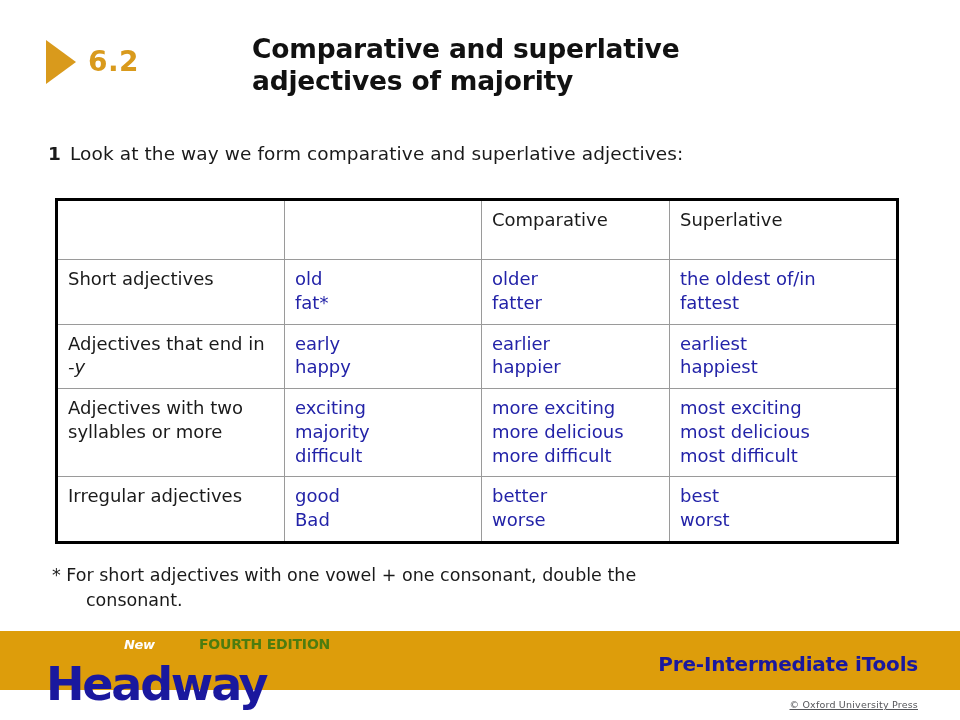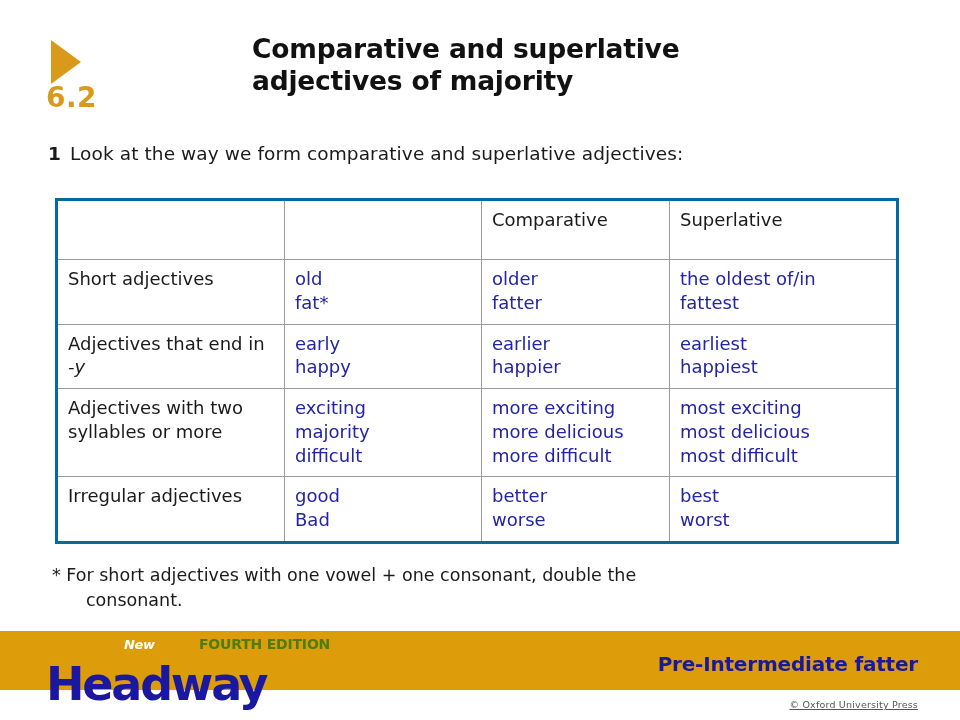--- a/index.html
+++ b/index.html
@@ -21,21 +21,20 @@
     top: 0; left: 0;
     width: 960px;
     height: 118px;
   }
   .unit-marker {
     position: absolute;
     left: 46px;
     top: 40px;
     display: flex;
     align-items: center;
-    flex-direction: column;
   }
   .triangle {
     width: 0;
     height: 0;
     border-top: 22px solid transparent;
     border-bottom: 22px solid transparent;
     border-left: 30px solid #D99A1C;
     margin-right: 12px;
   }
   .unit-number {
@@ -76,21 +75,21 @@
   .table-wrap {
     position: absolute;
     left: 55px;
     top: 198px;
     width: 841px;
   }
   table.grammar {
     border-collapse: collapse;
     width: 841px;
     table-layout: fixed;
-    border: 3px solid #0369a1;
+    border: 3px solid #000000;
   }
   table.grammar td {
     border: 1px solid #9a9a9a;
     vertical-align: top;
     padding: 7px 10px 9px 10px;
     font-size: 18px;
     line-height: 1.32;
   }
   table.grammar td.cat {
     color: #1a1a1a;
@@ -293,14 +292,14 @@
   <span>* For short adjectives with one vowel + one consonant, double the</span>
   <span class="ln2">consonant.</span>
 </div>
 
 <div class="footer-band"></div>
 <div class="logo">
   <div class="logo-head">Headway</div>
   <div class="logo-new">New</div>
   <div class="logo-edition">FOURTH EDITION</div>
 </div>
-<div class="itools">Pre-Intermediate fatter</div>
+<div class="itools">Pre-Intermediate iTools</div>
 <div class="copyright">© Oxford University Press</div>
 
 </body></html>

